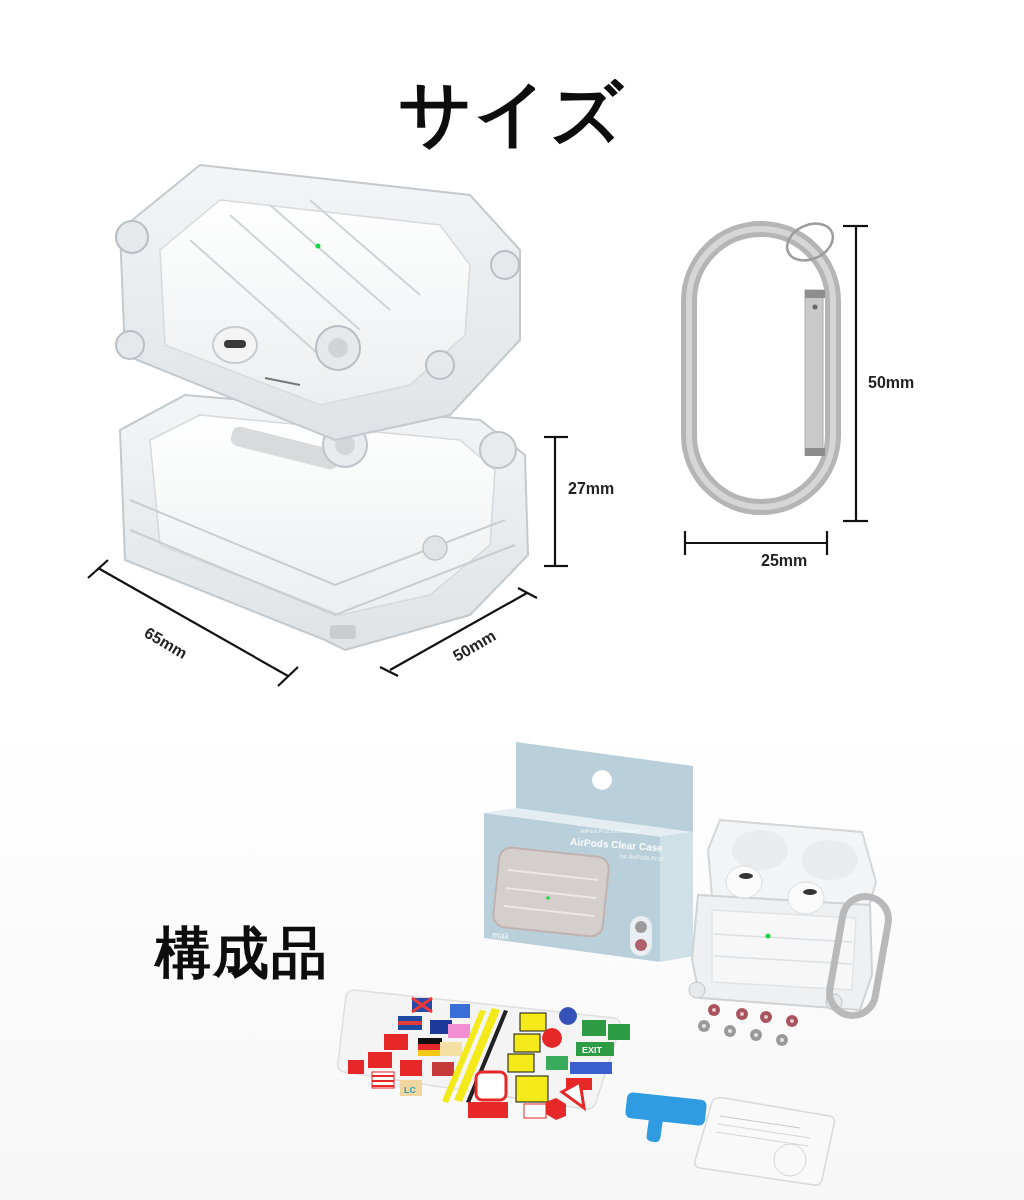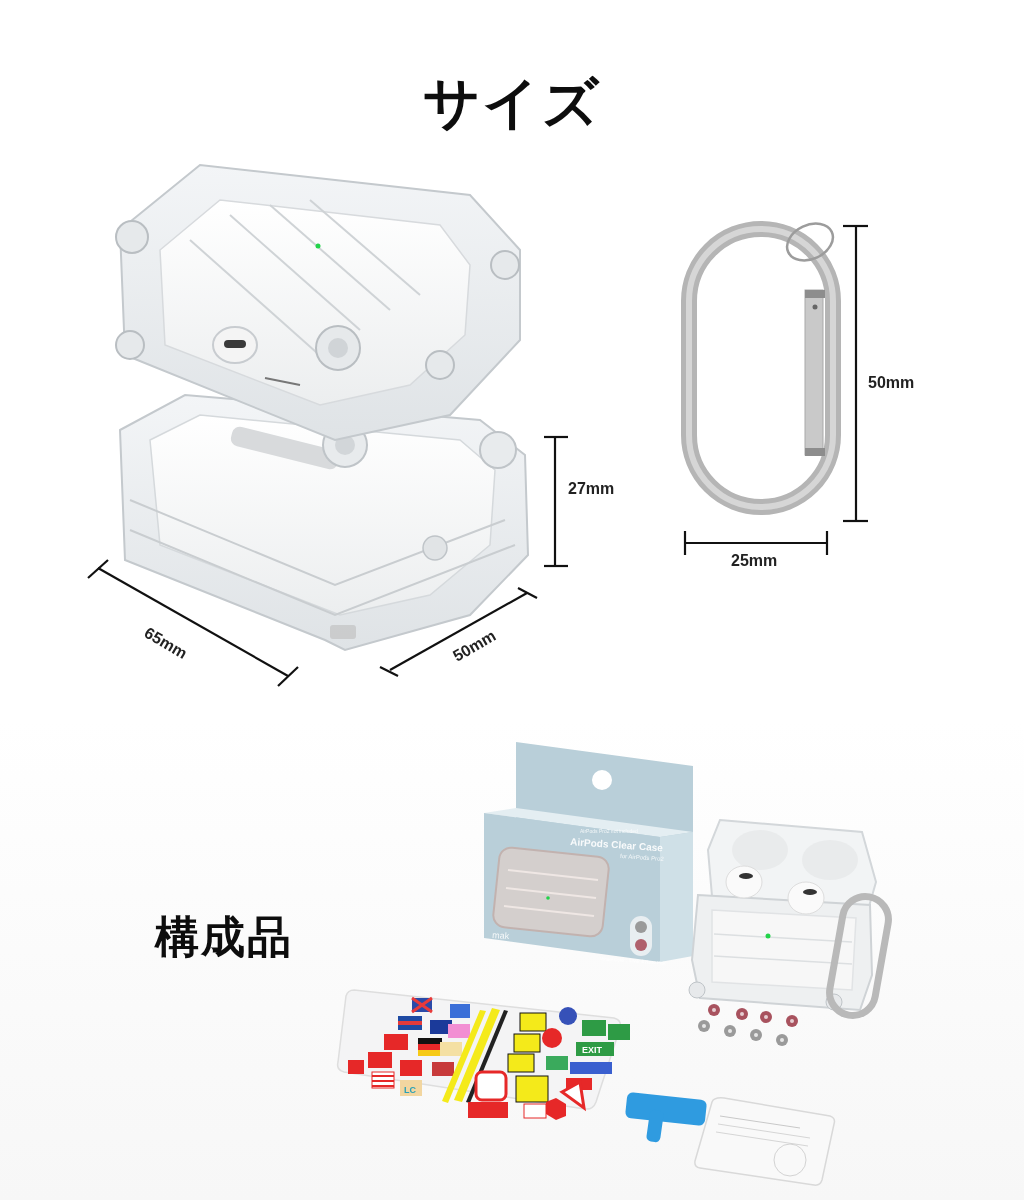--- a/index.html
+++ b/index.html
@@ -7,22 +7,22 @@
     body { position: relative; font-family: "Liberation Sans", "DejaVu Sans", sans-serif; color: #111; }
 
     .section { position: absolute; left: 0; width: 1024px; }
     #size-section { top: 0; height: 720px; background: #ffffff; }
     #contents-section { top: 720px; height: 480px; background: linear-gradient(180deg, #ffffff 0%, #fafafa 60%, #f7f7f7 100%); }
 
     .title-jp {
       position: absolute; font-family: "DejaVu Sans", sans-serif; font-weight: 700;
       color: #0d0d0d; letter-spacing: 2px; white-space: nowrap;
     }
-    #size-title { left: 0; width: 1024px; text-align: center; top: 66px; font-size: 56px; }
-    #contents-title { left: 155px; top: 188px; font-size: 44px; }
+    #size-title { left: 0; width: 1024px; text-align: center; top: 66px; font-size: 72px; }
+    #contents-title { left: 155px; top: 196px; font-size: 56px; }
 
     .dim-label {
       position: absolute; font-family: "Liberation Sans", sans-serif; font-weight: 700;
       font-size: 16px; color: #222; white-space: nowrap;
     }
     svg { position: absolute; overflow: visible; }
 
     
     .box-text { font-family: "Liberation Sans", sans-serif; fill: #ffffff; }
   </style>
@@ -114,21 +114,21 @@
       <line x1="685" y1="543" x2="827" y2="543"></line>
       <line x1="685" y1="531" x2="685" y2="555"></line>
       <line x1="827" y1="531" x2="827" y2="555"></line>
     </g>
   </svg>
 
   <div class="dim-label" style="left:568px;top:480px;">27mm</div>
   <div class="dim-label" style="left:150px;top:624px;transform:rotate(30deg);transform-origin:left top;">65mm</div>
   <div class="dim-label" style="left:450px;top:650px;transform:rotate(-30deg);transform-origin:left top;">50mm</div>
   <div class="dim-label" style="left:868px;top:374px;">50mm</div>
-  <div class="dim-label" style="left:731px;top:552px;">25mm</div>
+  <div class="dim-label" style="left:761px;top:552px;">25mm</div>
 </div>
 
 <div class="section" id="contents-section">
   <div class="title-jp" id="contents-title">構成品</div>
 
   <svg width="1024" height="480" style="left:0;top:0;">
 
     <g>
 
       <path d="M516 22 L693 46 L693 130 L516 106 Z" fill="#b9cfd9"></path>

